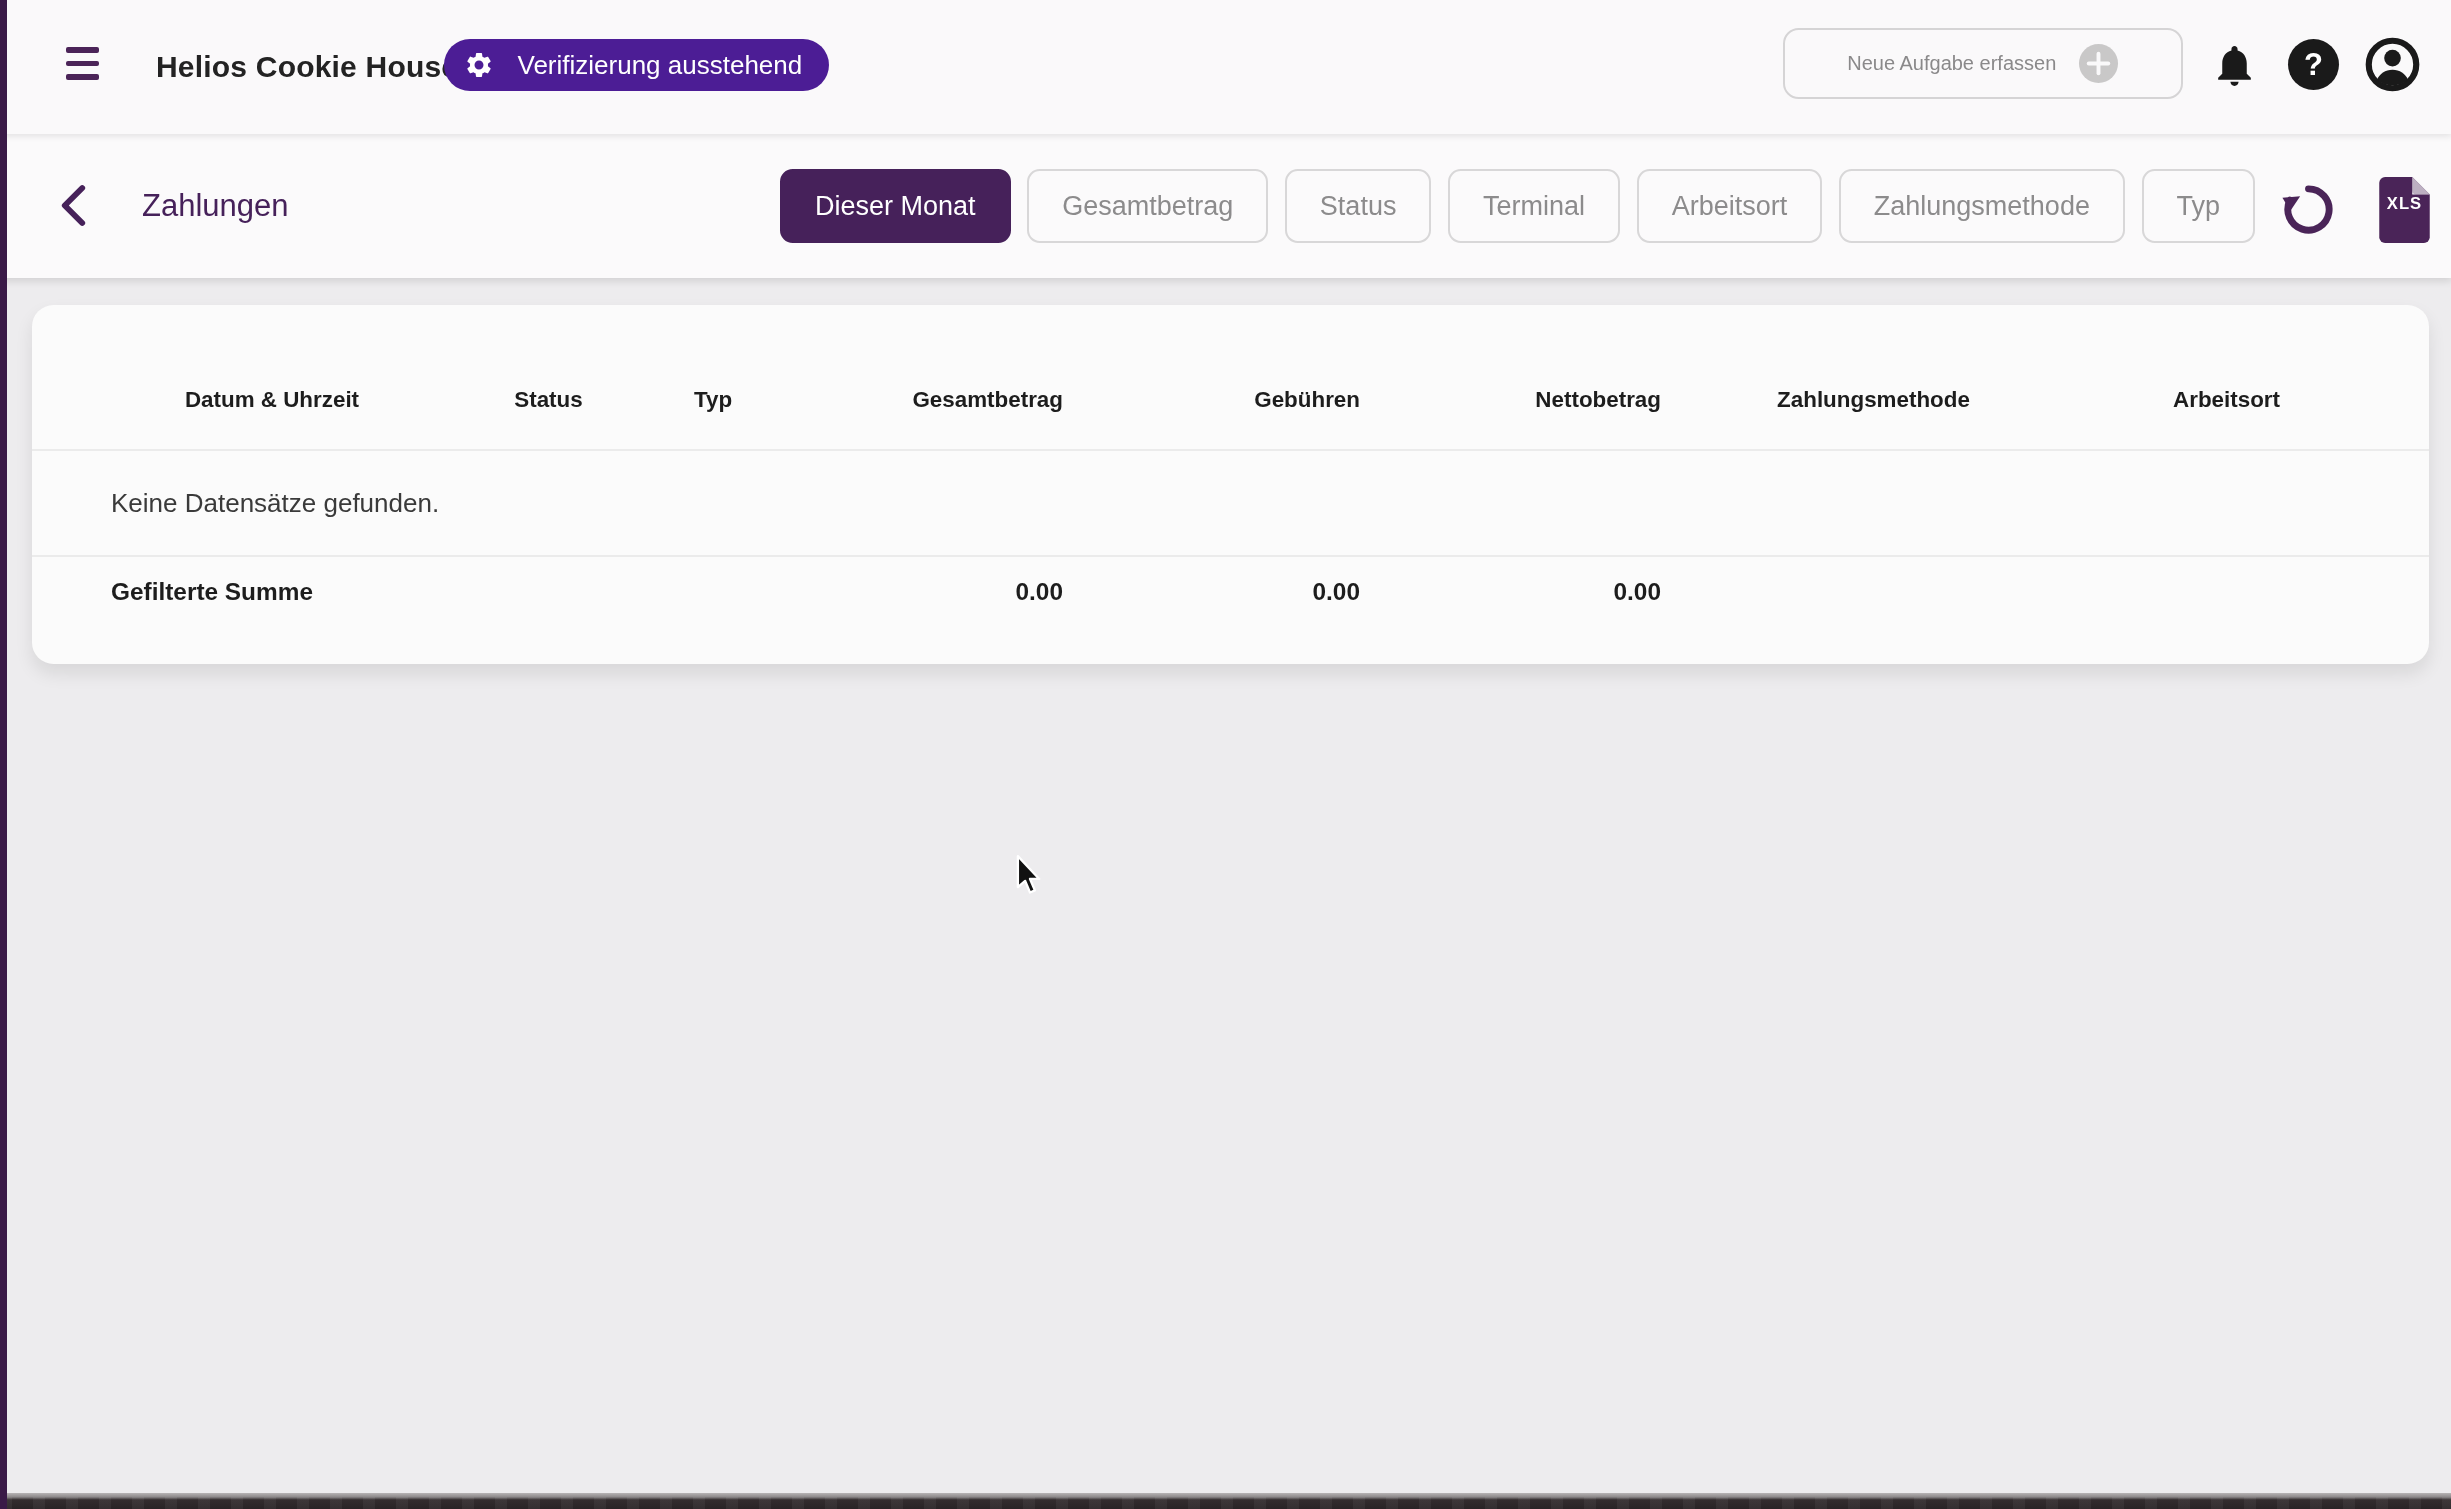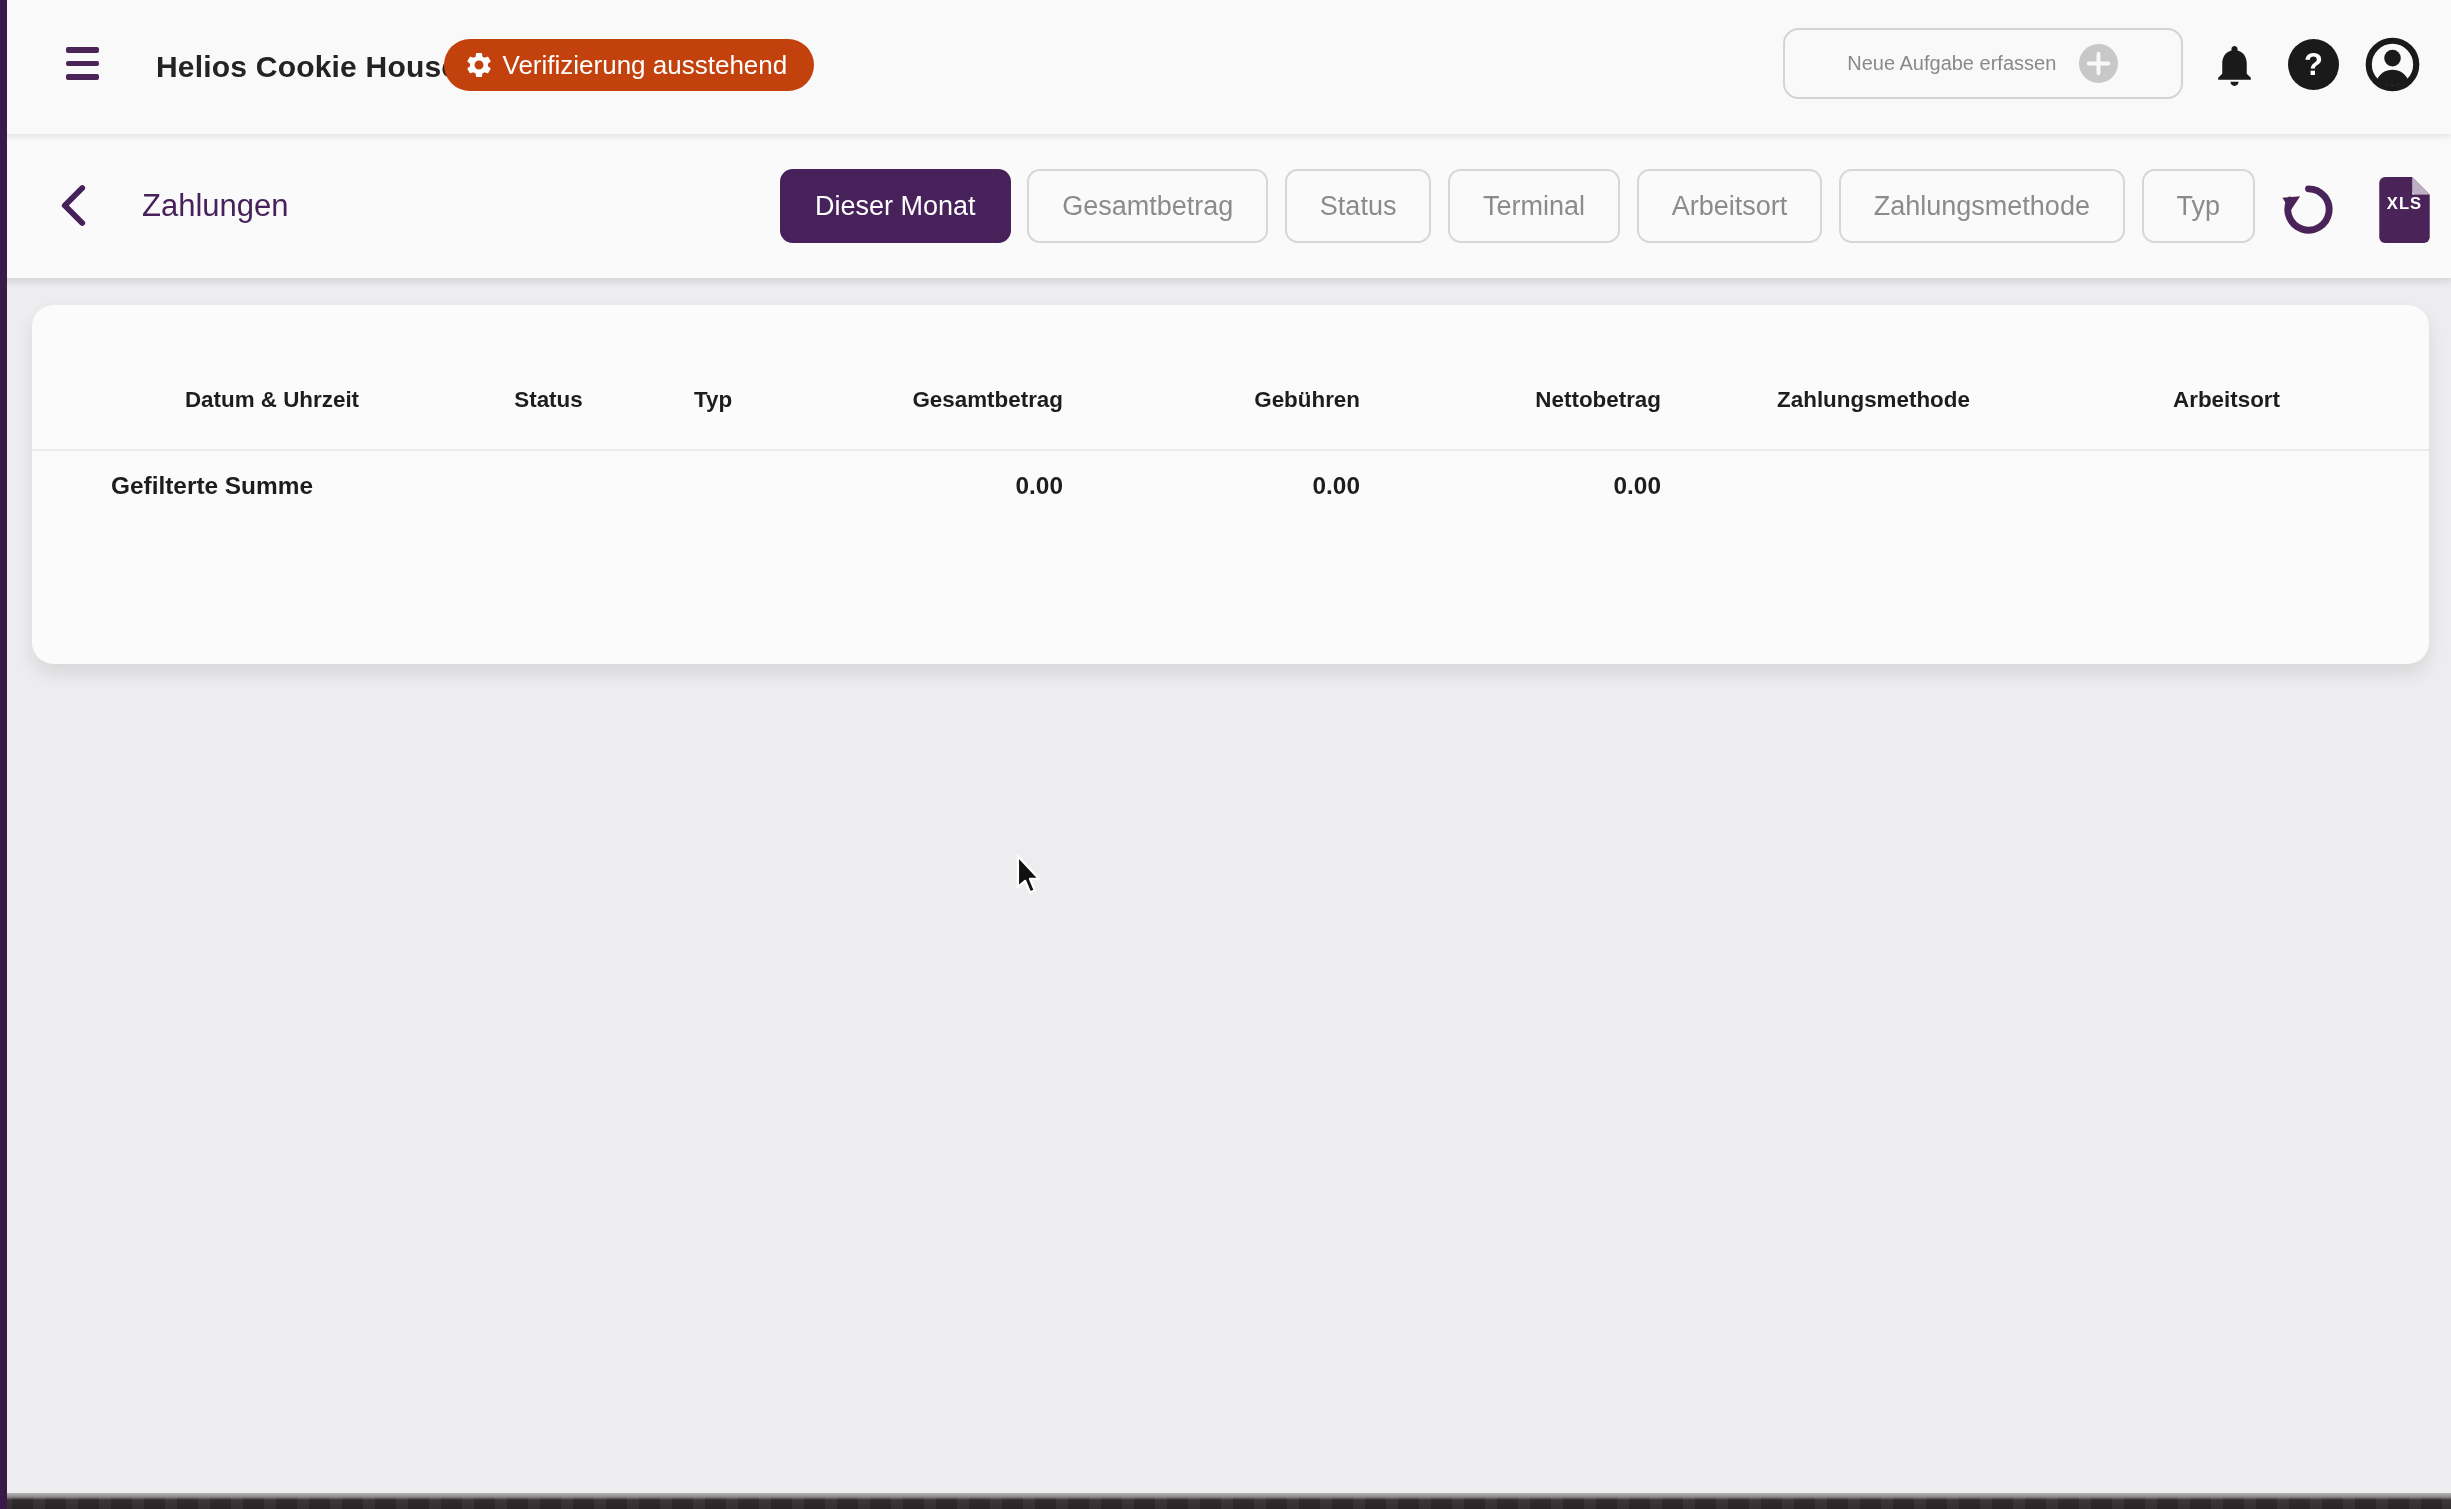--- a/index.html
+++ b/index.html
@@ -22,22 +22,22 @@
   }
   .hamburger { position:absolute; left:66px; top:47px; width:37px; height:33px;
     background:none; border:none; cursor:pointer; display:flex; flex-direction:column; justify-content:space-between; }
   .hamburger span { display:block; width:33px; height:5.9px; border-radius:2px; background:#4b2458; }
 
   .company-title { position:absolute; left:156px; top:0; height:134px; display:flex; align-items:center;
     font-size:30px; font-weight:700; color:#232323; letter-spacing:0.2px; }
 
   .badge {
     position:absolute; left:444px; top:39px; height:52px; padding:0 27px 0 19.5px;
-    background:#c2410c; border-radius:26px; border:none; cursor:pointer;
-    display:flex; align-items:center; gap:9px; color:#ffffff; font-size:26px;
+    background:#4c1d95; border-radius:26px; border:none; cursor:pointer;
+    display:flex; align-items:center; gap:24px; color:#ffffff; font-size:26px;
   }
   .badge svg { width:30px; height:30px; }
 
   .new-task-btn {
     position:absolute; left:1783px; top:28px; width:400px; height:71px;
     background:#faf9fa; border:2px solid #d5d4d5; border-radius:15.6px; cursor:pointer;
     display:flex; align-items:center; justify-content:center; gap:21.5px;
     font-size:20px; color:#8a898a; font-family:inherit;
   }
   .plus-circle { width:41px; height:41px; flex:0 0 41px; }
@@ -200,20 +200,21 @@
       <div class="th">Datum &amp; Uhrzeit</div>
       <div class="th">Status</div>
       <div class="th">Typ</div>
       <div class="th r">Gesamtbetrag</div>
       <div class="th r">Gebühren</div>
       <div class="th r">Nettobetrag</div>
       <div class="th pad-l">Zahlungsmethode</div>
       <div class="th">Arbeitsort</div>
     </div>
 
+    <div class="empty-row">Keine Datensätze gefunden.</div>
 
     <div class="tfoot cols">
       <div class="td">Gefilterte Summe</div>
       <div class="td"></div>
       <div class="td"></div>
       <div class="td r">0.00</div>
       <div class="td r">0.00</div>
       <div class="td r">0.00</div>
       <div class="td pad-l"></div>
       <div class="td"></div>

